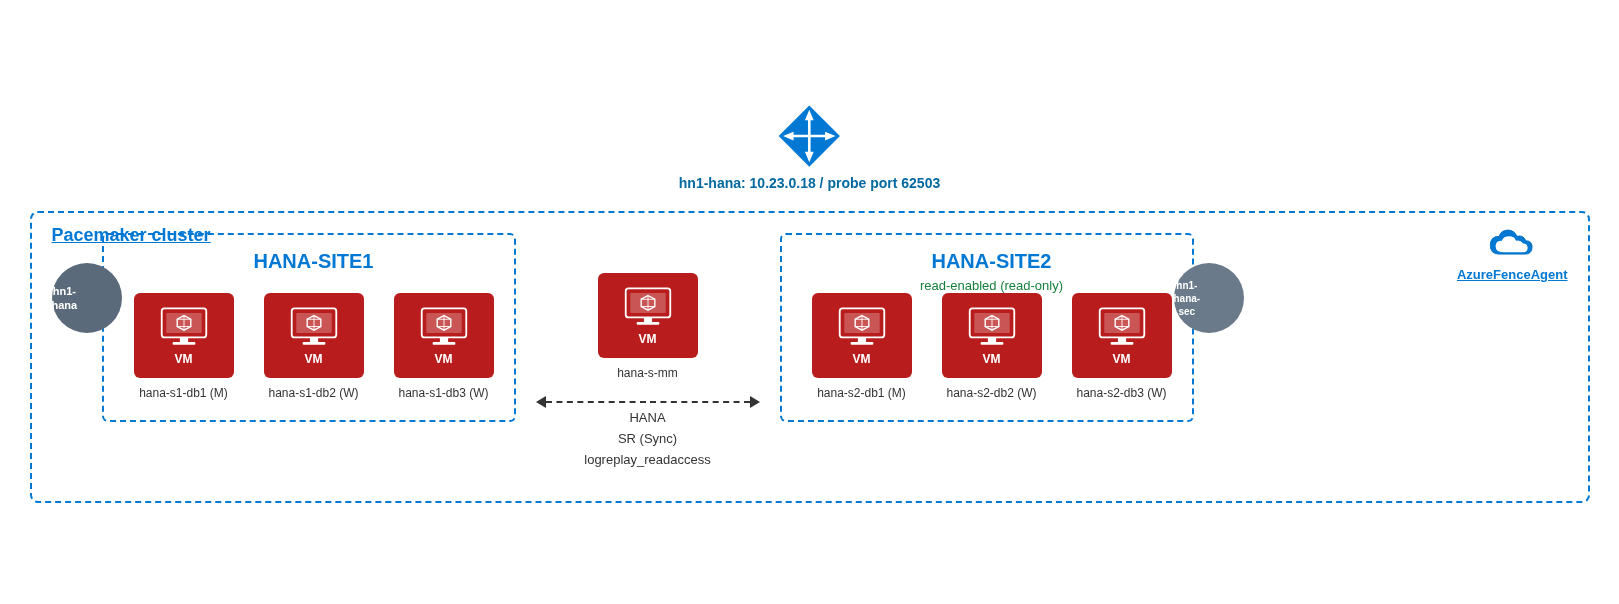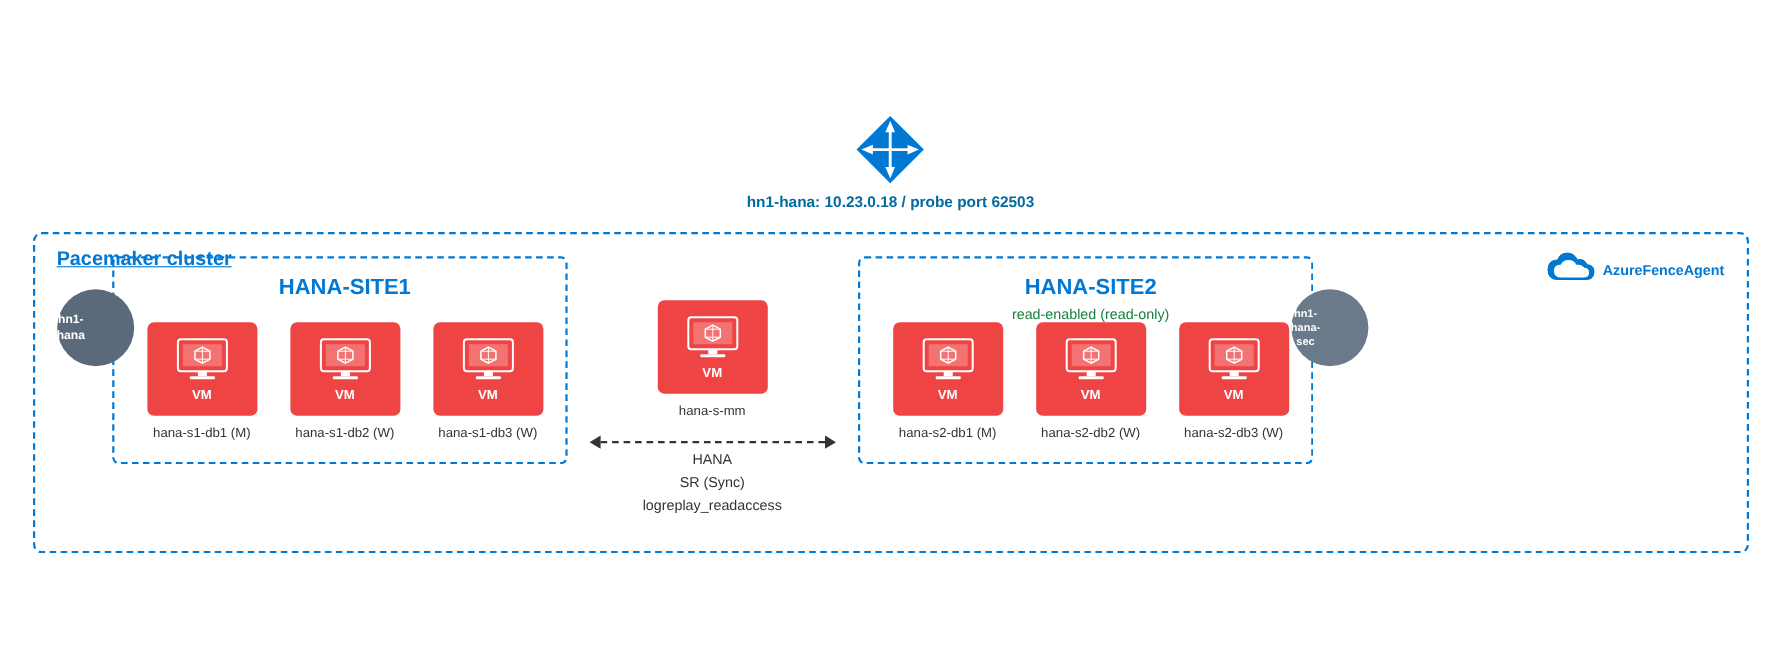--- a/index.html
+++ b/index.html
@@ -63,25 +63,26 @@
       font-weight: 600;
       text-decoration: underline;
     }
 
     
     .azure-fence {
       position: absolute;
       top: 10px;
       right: 20px;
       display: flex;
-      flex-direction: row;
+      flex-direction: column;
       align-items: center;
       color: #0078d4;
       font-size: 13px;
       font-weight: 600;
+      text-decoration: underline;
     }
     .azure-cloud-icon {
       width: 55px;
       height: 40px;
       margin-bottom: 4px;
     }
 
     
     .node-circle {
       width: 70px;
@@ -136,21 +137,21 @@
     }
     .vm-item {
       display: flex;
       flex-direction: column;
       align-items: center;
       gap: 8px;
     }
     .vm-box {
       width: 100px;
       height: 85px;
-      background: #ef4444;
+      background: #b91c1c;
       border-radius: 6px;
       display: flex;
       flex-direction: column;
       align-items: center;
       justify-content: center;
       color: #fff;
       font-size: 12px;
       font-weight: 700;
       gap: 4px;
     }

